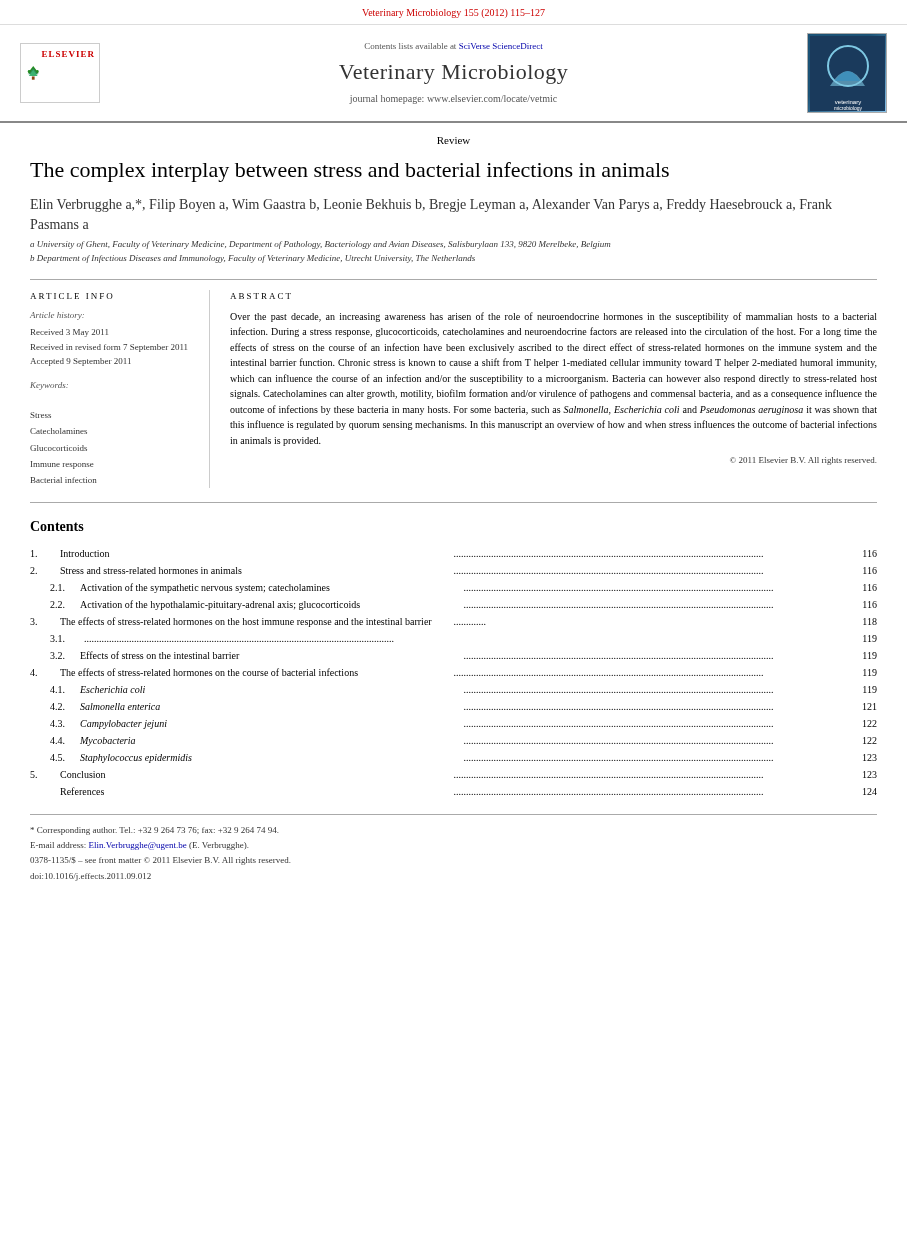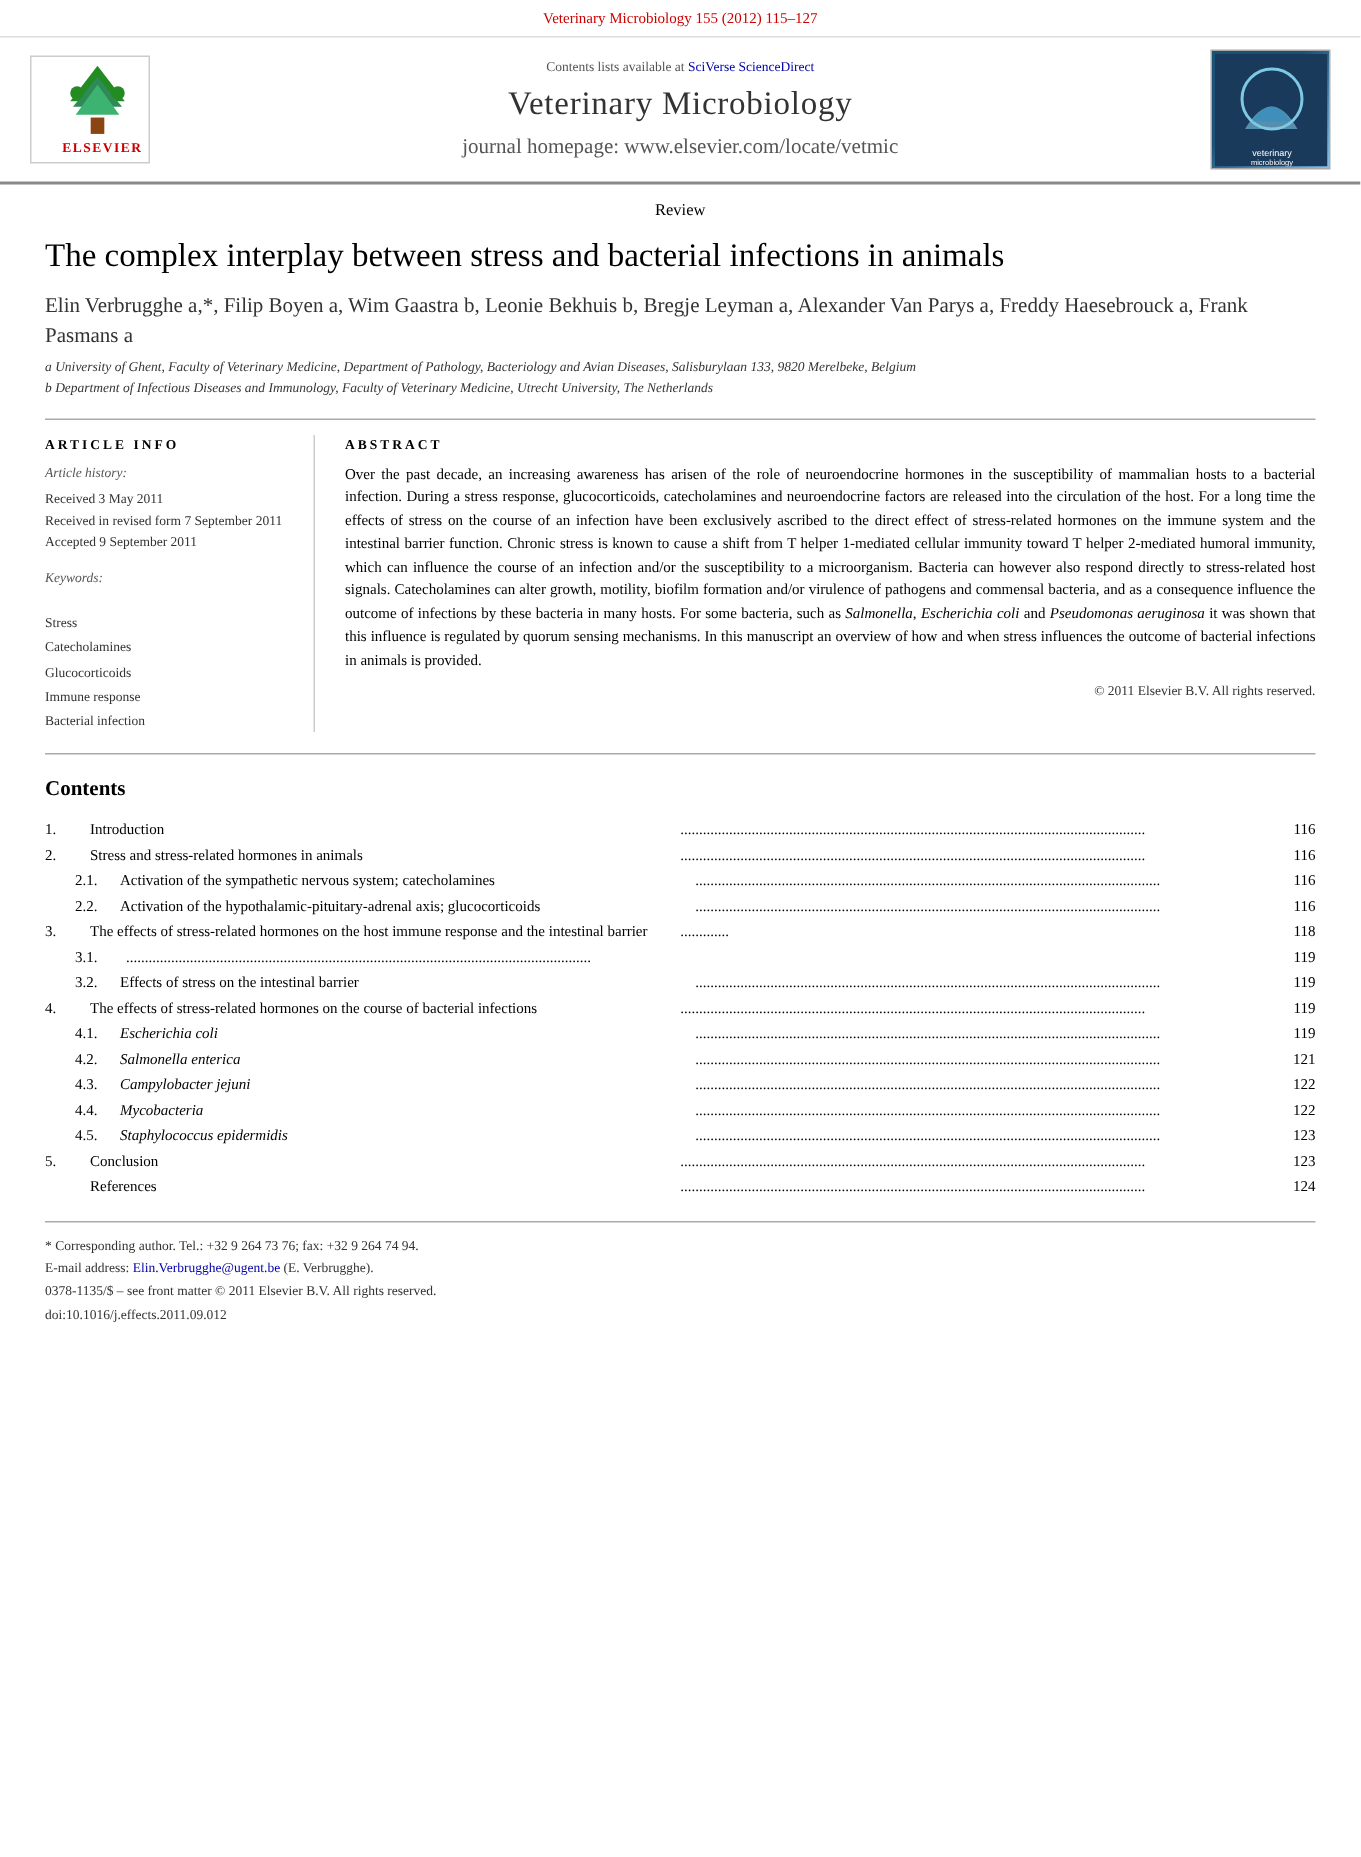--- a/index.html
+++ b/index.html
@@ -35,22 +35,22 @@
     }
 
     .elsevier-logo-box {
       border: 1px solid #ccc;
       padding: 4px;
       text-align: center;
     }
 
     .elsevier-logo-inner {
       display: flex;
-      flex-direction: column;
-      align-items: flex-end;
+      flex-direction: row;
+      align-items: flex-start;
     }
 
     .elsevier-tree {
       width: 60px;
       height: 50px;
     }
 
     .elsevier-text {
       font-size: 9px;
       font-weight: bold;
@@ -71,21 +71,21 @@
 
     .journal-title-main {
       font-size: 22px;
       font-weight: normal;
       color: #333;
       letter-spacing: 0.5px;
       margin: 4px 0;
     }
 
     .journal-homepage {
-      font-size: 14px;
+      font-size: 10px;
       color: #555;
     }
 
     .journal-logo-right {
       width: 80px;
       flex-shrink: 0;
     }
 
     .journal-logo-box {
       border: 1px solid #aaa;
@@ -148,21 +148,21 @@
     }
 
     .col-right {
       flex: 1;
     }
 
     .section-label {
       font-size: 9px;
       letter-spacing: 2px;
       text-transform: uppercase;
-      font-weight: bold;
+      font-weight: normal;
       margin-bottom: 6px;
       color: #000;
     }
 
     .article-history-label {
       font-size: 9px;
       color: #555;
       font-style: italic;
       margin-bottom: 4px;
     }

